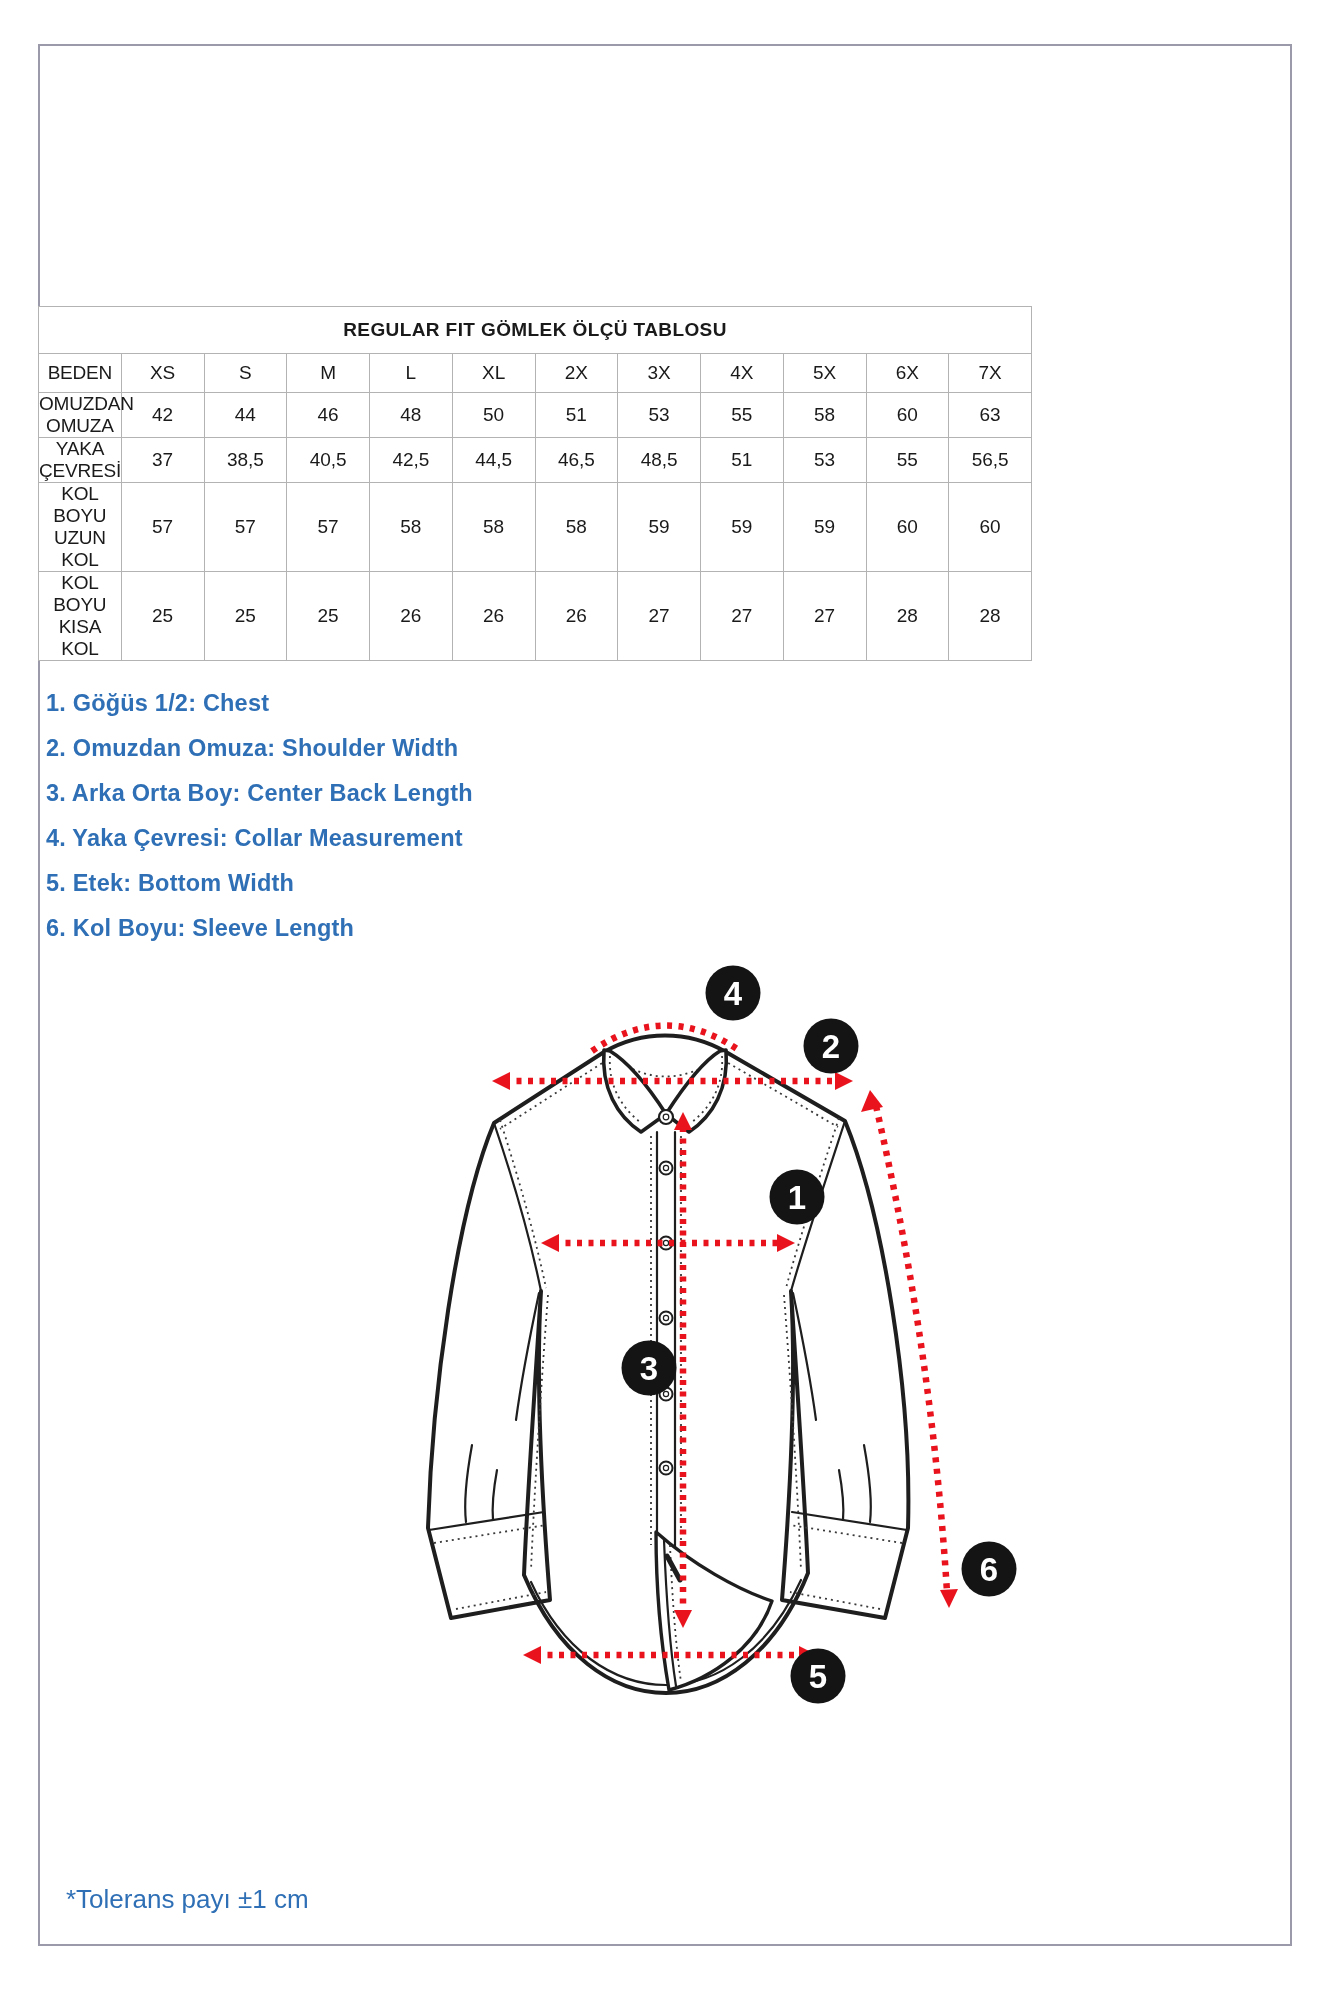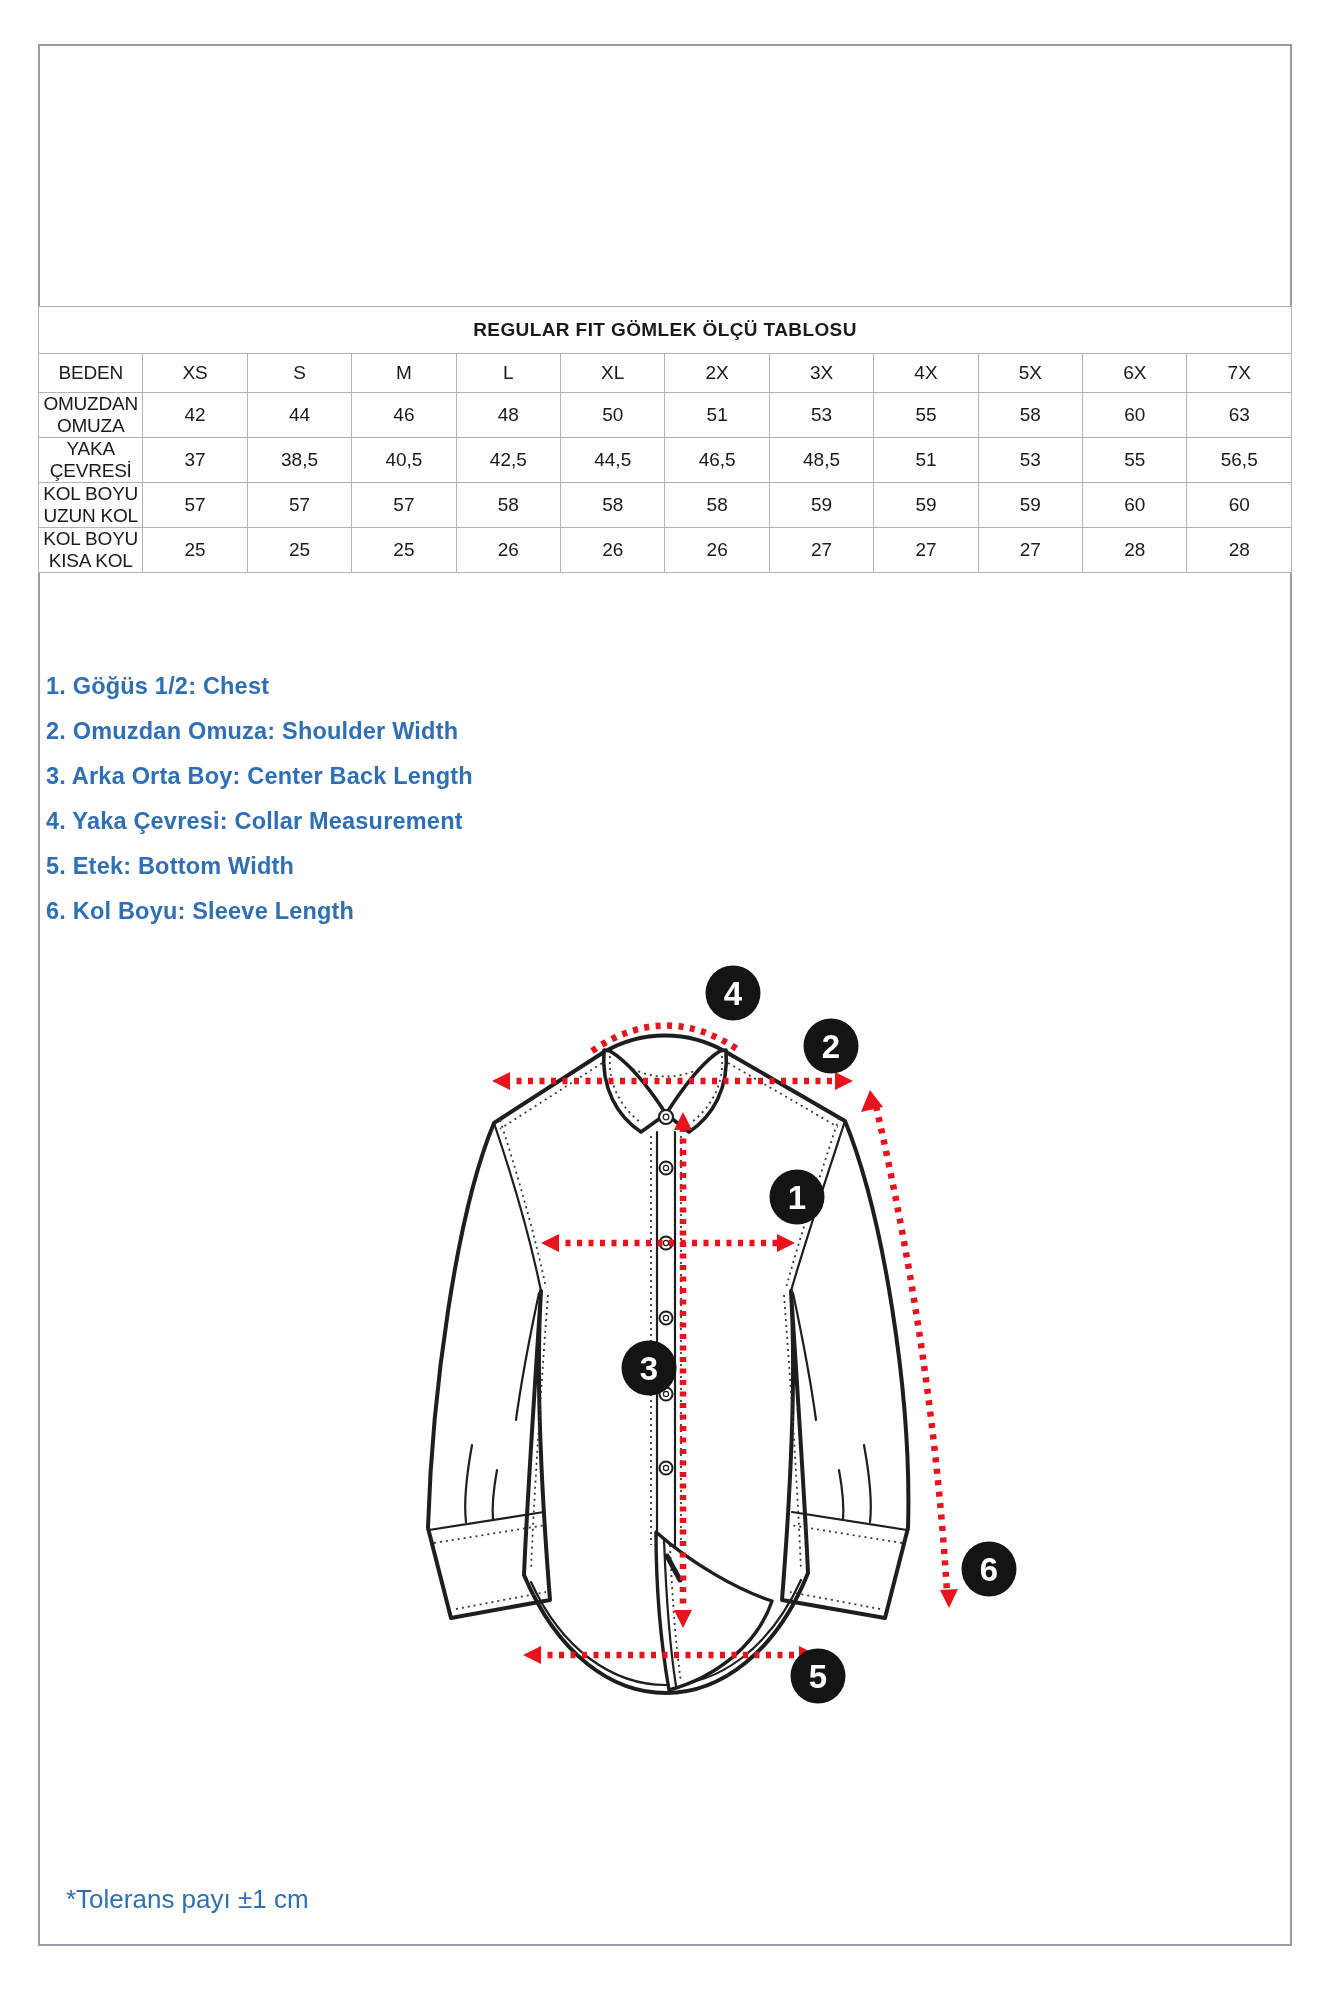--- a/index.html
+++ b/index.html
@@ -5,37 +5,37 @@
   html,body{margin:0;padding:0;}
   body{
     width:1330px;height:1991px;position:relative;background:#ffffff;
     font-family:"Liberation Sans",sans-serif;overflow:hidden;
   }
   .frame{
     position:absolute;left:38px;top:44px;width:1254px;height:1902px;
     box-sizing:border-box;border:2px solid #9b9aaa;
   }
   table.size-table{
-    position:absolute;left:38px;top:306px;width:1254px;
+    position:absolute;left:38px;top:306px;width:994px;
     border-collapse:collapse;table-layout:fixed;background:#5eead4;
   }
   table.size-table td{
     border:1px solid #b3b3b3;padding:0;background:#fff;
     font-size:19px;color:#1a1a1a;text-align:center;vertical-align:middle;
   }
   td.title-cell{
     height:46px;color:#2e7cc3;font-size:29px;font-weight:bold;letter-spacing:.4px;
   }
   td.label-cell{
     text-align:left;padding-left:10px;font-weight:normal;font-size:19px;letter-spacing:-.2px;
   }
   tr.head-row td{height:38px;}
   tr.data-row td{height:38px;}
   .legend{
-    position:absolute;left:46px;top:673px;color:#2e6fb5;font-weight:bold;
+    position:absolute;left:46px;top:690px;color:#2e6fb5;font-weight:bold;
     font-size:23.5px;letter-spacing:.2px;
   }
   .legend-item{margin-bottom:18px;white-space:nowrap;}
   .footnote{
     position:absolute;left:66px;top:1884px;color:#2e6fb5;font-weight:normal;font-size:26px;
   }
   svg.diagram{position:absolute;left:0;top:0;}
   .outl{fill:#ffffff;stroke:#1e1e1e;stroke-width:4;stroke-linejoin:round;}
   .ln2{fill:none;stroke:#1e1e1e;stroke-width:2.2;stroke-linecap:round;}
   .st{fill:none;stroke:#3a3a3a;stroke-width:1.8;stroke-dasharray:2 4;}

